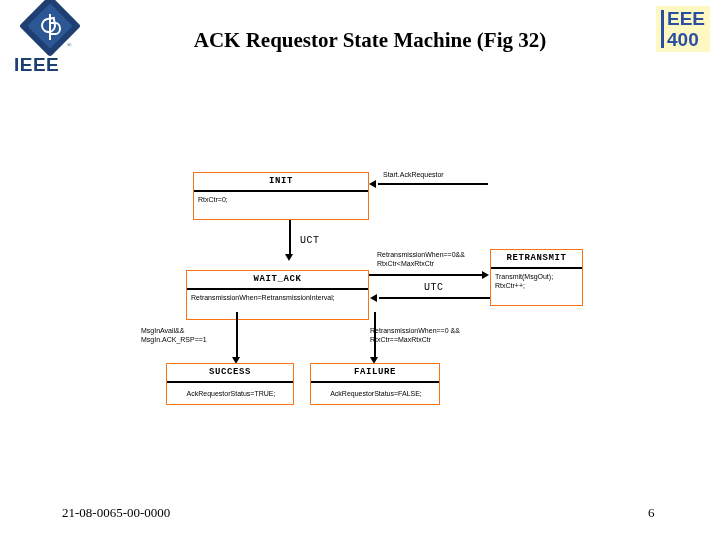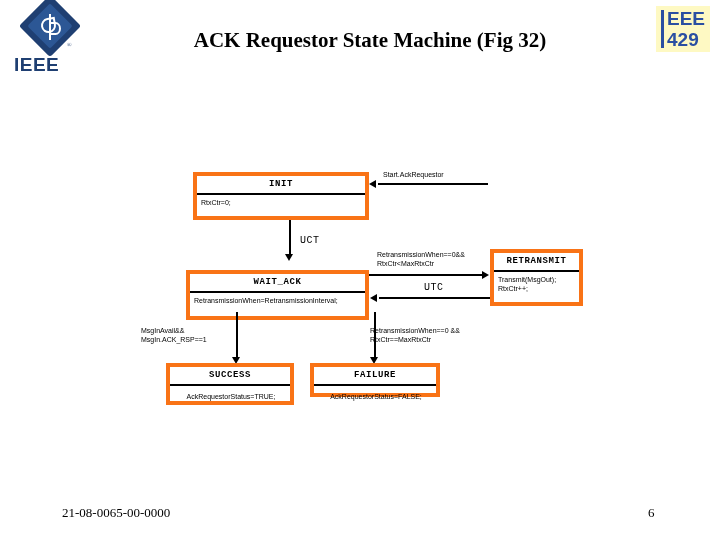--- a/index.html
+++ b/index.html
@@ -131,21 +131,21 @@
   }
   #ieee802-badge .txt {
     position: absolute;
     left: 11px;
     top: 2px;
   }
 
   
   .state-box {
     position: absolute;
-    border: 4px solid #f97316;
+    border: 1px solid #f97316;
     background: #ffffff;
     box-sizing: border-box;
   }
   .state-title {
     text-align: center;
     font-family: "Liberation Mono", "DejaVu Sans Mono", monospace;
     font-size: 9px;
     font-weight: bold;
     letter-spacing: 0.6px;
     border-bottom: 2px solid #000000;
@@ -238,21 +238,21 @@
   <div class="reg">®</div>
   <div class="wordmark">IEEE</div>
 </div>
 
 <div id="slide-title">ACK Requestor State Machine (Fig 32)</div>
 
 <div id="ieee802-badge">
   <div class="bar"></div>
   <div class="txt">
     <div>EEE</div>
-    <div>429</div>
+    <div>400</div>
   </div>
 </div>
 
 <div class="state-box" id="box-init" style="left:193px; top:172px; width:176px; height:48px;">
   <div class="state-title">INIT</div>
   <div class="state-body">RtxCtr=0;</div>
 </div>
 
 <div class="edge-label" style="left:383px; top:170px; width:120px;">Start.AckRequestor</div>
 <div class="line-h" style="left:378px; top:183px; width:110px;"></div>
@@ -292,19 +292,19 @@
 <div class="edge-label" style="left:370px; top:326px; width:140px;">RetransmissionWhen==0 &amp;&amp;
 RtxCtr==MaxRtxCtr</div>
 <div class="line-v" style="left:374px; top:312px; height:46px;"></div>
 <div class="arrow arrow-down" style="left:370px; top:357px;"></div>
 
 <div class="state-box" id="box-success" style="left:166px; top:363px; width:128px; height:42px;">
   <div class="state-title">SUCCESS</div>
   <div class="state-body" style="text-align:center; padding-top:6px;">AckRequestorStatus=TRUE;</div>
 </div>
 
-<div class="state-box" id="box-failure" style="left:310px; top:363px; width:130px; height:34px;">
+<div class="state-box" id="box-failure" style="left:310px; top:363px; width:130px; height:42px;">
   <div class="state-title">FAILURE</div>
   <div class="state-body" style="text-align:center; padding-top:6px;">AckRequestorStatus=FALSE;</div>
 </div>
 
 <div id="footer-doc">21-08-0065-00-0000</div>
 <div id="footer-page">6</div>
 
 </body></html>

